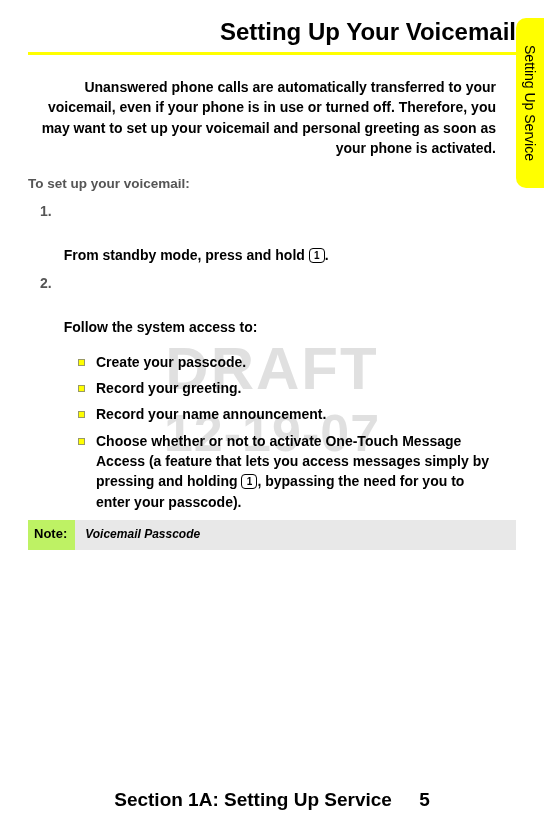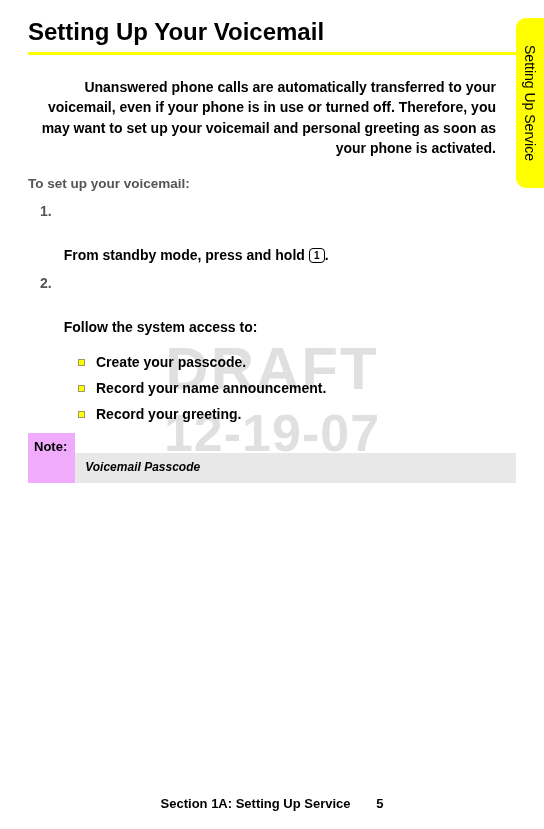--- a/index.html
+++ b/index.html
@@ -40,20 +40,21 @@
       font-size: 14px;
       color: #000;
       font-weight: 500;
     }
     h1.main-title {
       font-family: Arial, Helvetica, sans-serif;
       font-weight: 900;
       font-size: 24px;
       color: #000;
       margin-bottom: 6px;
+      text-align: right;
     }
     .yellow-rule {
       height: 3px;
       background: #ffff00;
       width: 100%;
       margin-bottom: 22px;
     }
     .intro {
       font-family: Arial, Helvetica, sans-serif;
       font-weight: 700;
@@ -133,35 +134,34 @@
       font-family: Arial, Helvetica, sans-serif;
       min-width: 16px;
       text-align: center;
     }
     .note-box {
       display: flex;
       margin-bottom: 18px;
       margin-top: 4px;
     }
     .note-label {
-      background: #f0abfc;
+      background: #bef264;
       font-family: Arial, Helvetica, sans-serif;
       font-weight: 800;
       font-size: 13px;
       padding: 6px 8px 6px 6px;
       flex: 0 0 auto;
     }
     .note-body {
       background: #e8e8e8;
       font-family: Arial, Helvetica, sans-serif;
       font-size: 12px;
       line-height: 1.35;
       padding: 6px 10px 8px 10px;
       flex: 1 1 auto;
-      margin-top: 20px;
     }
     .note-body .note-title {
       font-weight: 800;
       font-style: italic;
       display: block;
     }
     .closing {
       font-family: Arial, Helvetica, sans-serif;
       font-weight: 700;
       font-size: 14px;
@@ -189,21 +189,21 @@
       font-weight: 700;
       letter-spacing: 1px;
     }
     .footer {
       position: absolute;
       bottom: 18px;
       left: 0;
       right: 0;
       text-align: center;
       font-family: Arial, Helvetica, sans-serif;
-      font-size: 13px;
+      font-size: 19px;
     }
     .footer .section-label {
       font-weight: 700;
     }
     .footer .page-num {
       font-weight: 800;
       margin-left: 22px;
     }
   </style>
 </head>
@@ -230,22 +230,25 @@
       </span>
     </li>
     <li>
       <span class="step-num">2.</span>
       <span class="step-body">Follow the system access to:</span>
     </li>
   </ol>
 
   <ul class="bullets">
     <li>Create your passcode.</li>
+    <li>Record your greeting.</li>
     <li>Record your name announcement.</li>
-    <li>Record your greeting.</li>
+    <li>
+      <span>Choose whether or not to activate One-Touch Message Access (a feature that lets you access messages simply by pressing and holding </span><span class="key-icon">1</span><span>, bypassing the need for you to enter your passcode).</span>
+    </li>
   </ul>
 
   <div class="note-box">
     <div class="note-label">Note:</div>
     <div class="note-body">
       <span class="note-title">Voicemail Passcode</span>
     </div>
   </div>
 
 

